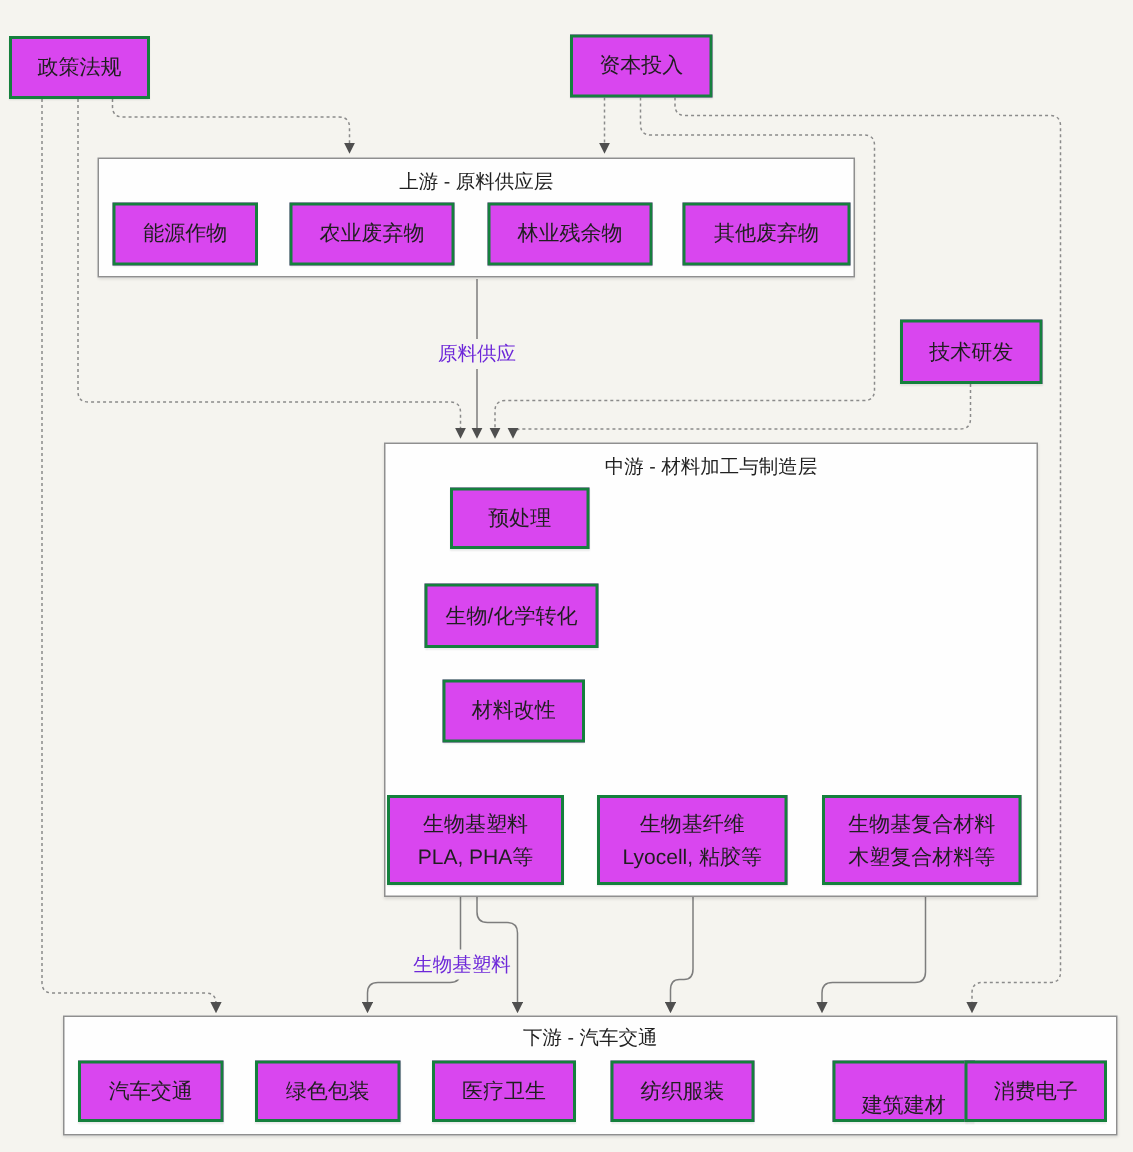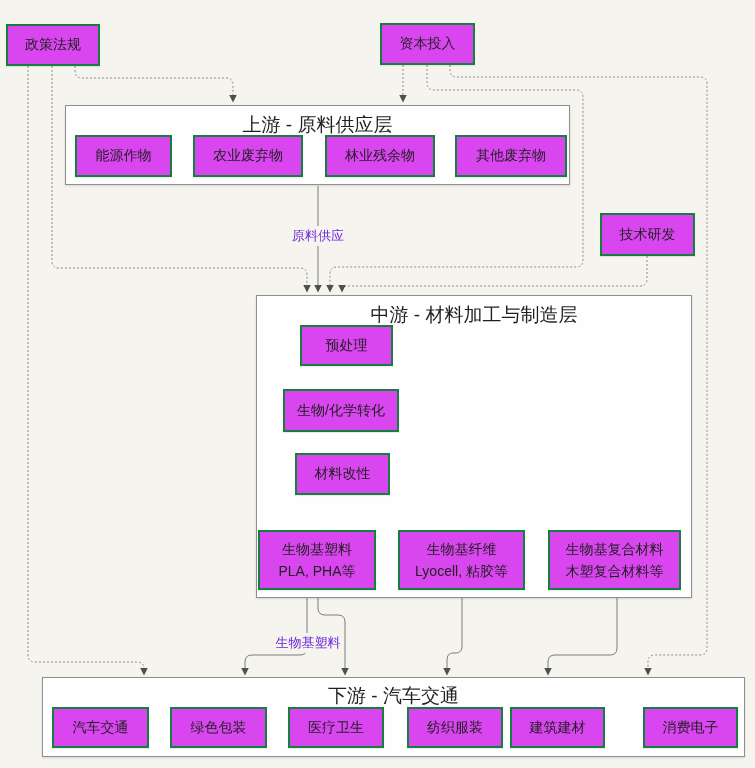--- a/index.html
+++ b/index.html
@@ -18,21 +18,21 @@
     position:absolute;
     background:#fefefe;
     border:1px solid #8f8f8f;
     box-shadow:0 1px 2px rgba(0,0,0,0.12);
     z-index:2;
     box-sizing:border-box;
   }
   .container-title{
     position:absolute;left:0;right:0;top:6px;
     text-align:center;
-    font-size:19px;color:#1f1f1f;
+    font-size:13px;color:#1f1f1f;
     white-space:nowrap;
   }
   .node{
     position:absolute;
     background:#d946ef;
     border:2px solid #15803d;
     box-shadow:0 1px 1px rgba(0,0,0,0.08);
     display:flex;align-items:center;justify-content:center;
     font-size:14px;color:#1f1f1f;
     text-align:center;
@@ -150,21 +150,21 @@
   </div>
   <div class="node" style="left:170px;top:707px;width:97px;height:41px;">
     <span>绿色包装</span>
   </div>
   <div class="node" style="left:288px;top:707px;width:96px;height:41px;">
     <span>医疗卫生</span>
   </div>
   <div class="node" style="left:407px;top:707px;width:96px;height:41px;">
     <span>纺织服装</span>
   </div>
-  <div class="node" style="left:510px;top:707px;width:95px;height:41px;">
+  <div class="node" style="left:555px;top:707px;width:95px;height:41px;align-items:flex-end;">
     <span>建筑建材</span>
   </div>
   <div class="node" style="left:643px;top:707px;width:95px;height:41px;">
     <span>消费电子</span>
   </div>
 
   <div class="edge-label" style="left:318px;top:236px;">原料供应</div>
   <div class="edge-label" style="left:308px;top:643px;">生物基塑料</div>
 
 </div>

